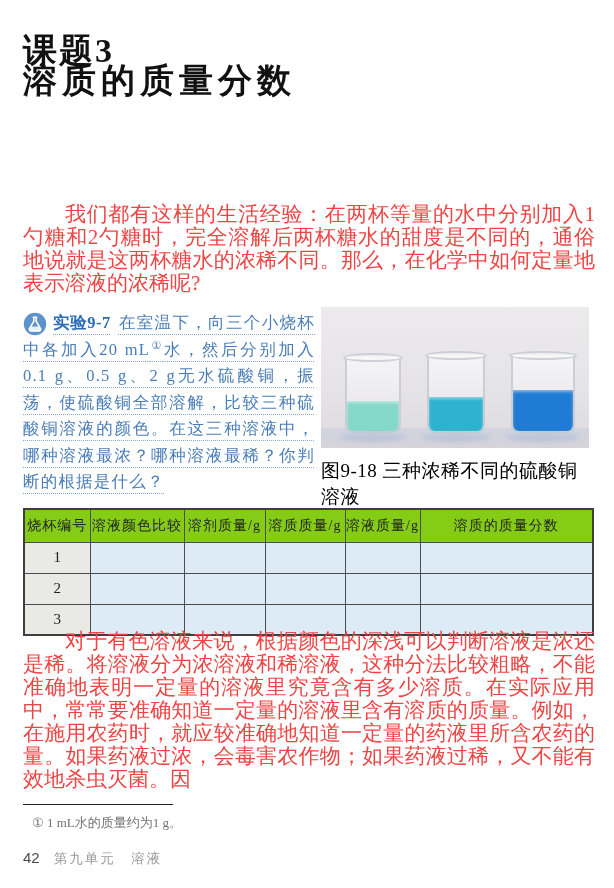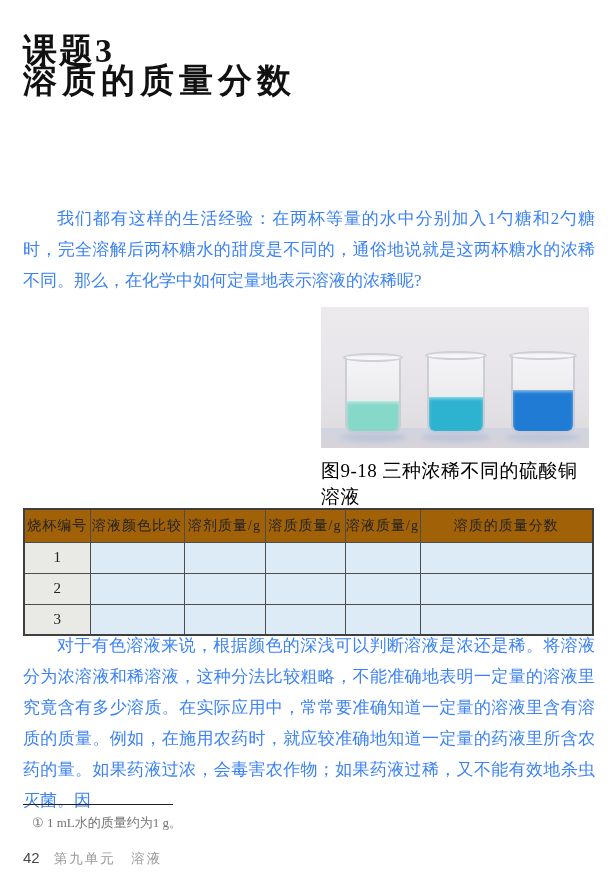--- a/index.html
+++ b/index.html
@@ -28,25 +28,25 @@
     font-family: "Liberation Serif", "DejaVu Serif", serif;
   }
   #title1 { top: 8px; margin-top: 20px; }
   #title2 { top: 58px; letter-spacing: 5px; }
 
   
   .para {
     position: absolute;
     left: 23px;
     width: 572px;
-    font-size: 17px;
-    line-height: 31px;
+    font-size: 21px;
+    line-height: 23px;
     text-align: justify;
     text-indent: 2em;
-    color: #3b82f6;
+    color: #ef4444;
   }
   #intro { top: 203px; }
   #body2 { top: 630px; }
 
   
   #experiment {
     position: absolute;
     left: 23px;
     top: 310px;
     width: 292px;
@@ -149,21 +149,21 @@
     top: 508px;
   }
   table {
     border-collapse: collapse;
     table-layout: fixed;
     width: 569px;
     border: 2px solid #3f3f3f;
   }
   th, td { border: 1px solid #4d4d4d; text-align: center; vertical-align: middle; }
   thead th {
-    background: #a16207;
+    background: #84cc16;
     height: 33px;
     font-size: 14px;
     font-weight: normal;
     letter-spacing: 1px;
     color: #222;
   }
   tbody tr { height: 31px; }
   tbody th {
     background: #e9e9e6;
     font-weight: normal;
@@ -211,20 +211,27 @@
 </head>
 <body>
 
 <div id="page">
 
   <div class="title-line" id="title1">课题3</div>
   <div class="title-line" id="title2">溶质的质量分数</div>
 
   <div class="para" id="intro">我们都有这样的生活经验：在两杯等量的水中分别加入1勺糖和2勺糖时，完全溶解后两杯糖水的甜度是不同的，通俗地说就是这两杯糖水的浓稀不同。那么，在化学中如何定量地表示溶液的浓稀呢?</div>
 
+  <div id="experiment">
+    <svg class="flask-badge" viewBox="0 0 24 24">
+      <circle cx="12" cy="12" r="11.2" fill="#5d93cb"></circle>
+      <path d="M10.3 5.2 h3.4 M10.8 5.2 v4.1 l-4.3 7.3 a1.6 1.6 0 0 0 1.4 2.4 h8.2 a1.6 1.6 0 0 0 1.4 -2.4 l-4.3 -7.3 v-4.1" fill="none" stroke="#ffffff" stroke-width="1.6" stroke-linecap="round" stroke-linejoin="round"></path>
+      <path d="M8.2 14.5 h7.6 l1.9 3.2 a1 1 0 0 1 -0.9 1.5 h-9.6 a1 1 0 0 1 -0.9 -1.5 z" fill="#ffffff" opacity="0.85"></path>
+    </svg><span class="exp-text"><span class="exp-label">实验9-7</span><span>在室温下，向三个小烧杯中各加入20 mL</span><sup class="fn">①</sup><span>水，然后分别加入0.1 g、0.5 g、2 g无水硫酸铜，振荡，使硫酸铜全部溶解，比较三种硫酸铜溶液的颜色。在这三种溶液中，哪种溶液最浓？哪种溶液最稀？你判断的根据是什么？</span></span>
+  </div>
 
   <div id="photo">
     <div id="bench-shadow"></div>
     <div class="beaker" id="beaker1">
       <div class="glass"></div>
       <div class="liquid" style="background-color: rgb(134, 216, 201);"></div>
       <div class="rim"></div>
     </div>
     <div class="beaker" id="beaker2">
       <div class="glass"></div>

